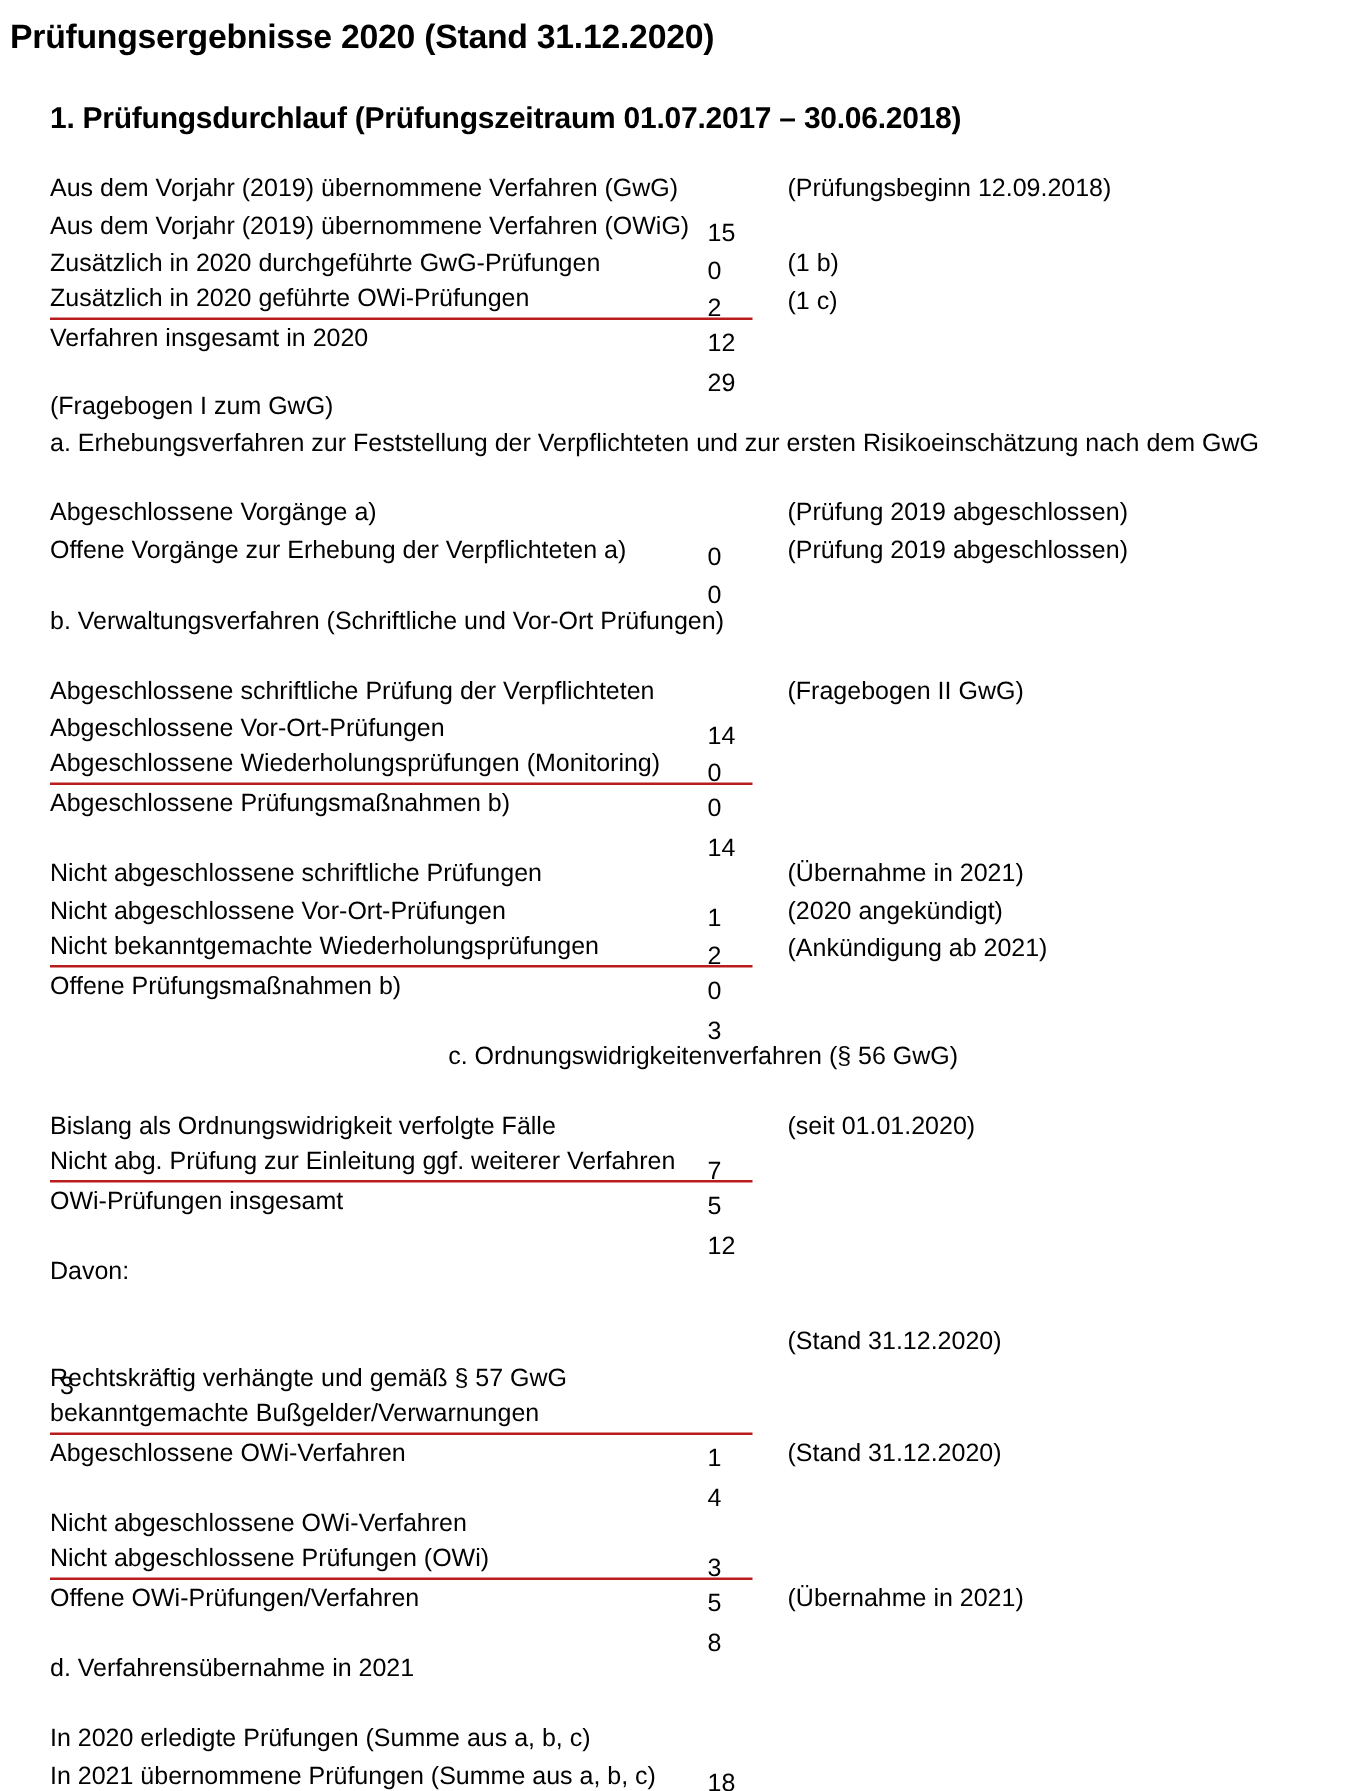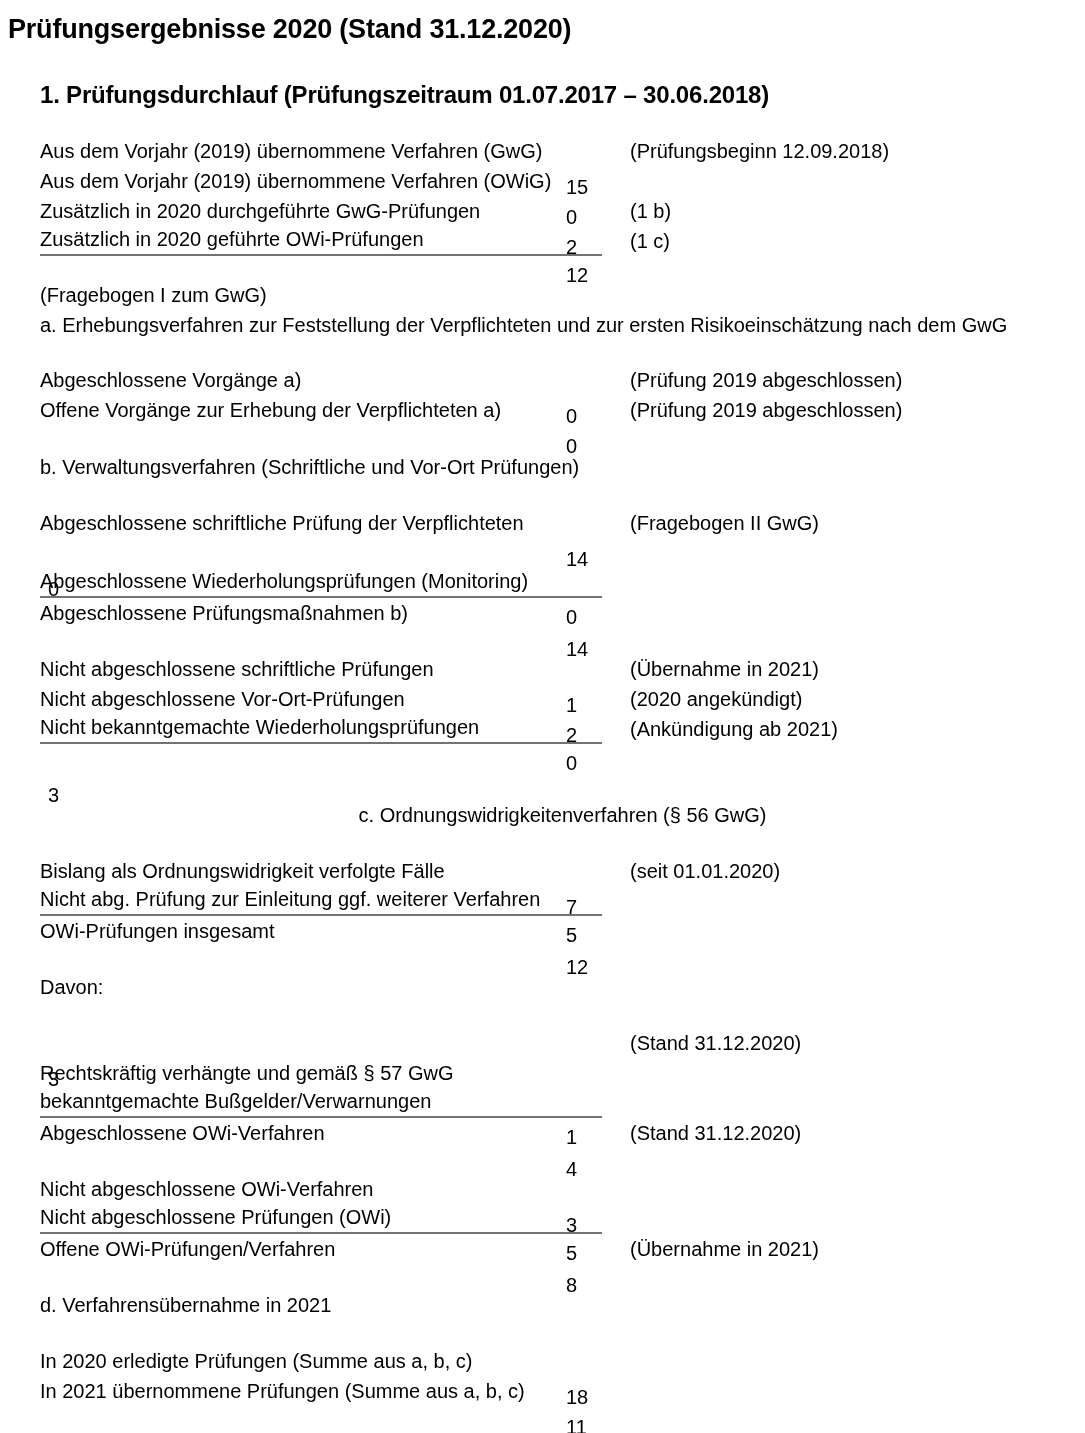--- a/index.html
+++ b/index.html
@@ -48,21 +48,21 @@
   }
   .row-main {
     display: flex;
     justify-content: space-between;
     width: 562px;
     flex-shrink: 0;
     height: 30px;
     box-sizing: border-box;
   }
   .row-main.ul {
-    border-bottom: 2px solid #737373;
+    border-bottom: 2px solid #b91c1c;
     line-height: 27px;
   }
   .label {
     white-space: nowrap;
   }
   .value {
     min-width: 36px;
     text-align: left;
     flex-shrink: 0;
     padding-left: 8px;
@@ -118,20 +118,26 @@
         </div>
         <span class="note">(1 b)</span>
       </div>
       <div class="row">
         <div class="row-main ul">
           <span class="label">Zusätzlich in 2020 geführte OWi-Prüfungen</span>
           <span class="value">12</span>
         </div>
         <span class="note">(1 c)</span>
       </div>
+      <div class="row">
+        <div class="row-main">
+          <span class="label">Verfahren insgesamt in 2020</span>
+          <span class="value">29</span>
+        </div>
+      </div>
     </div>
 
   <div class="shead two-line" id="sec-a-heading">
     <div>(Fragebogen I zum GwG)</div>
     <div>a. Erhebungsverfahren zur Feststellung der Verpflichteten und zur ersten Risikoeinschätzung nach dem GwG</div>
   </div>
 
   <div class="rows" id="rows-a">
       <div class="row">
         <div class="row-main">
@@ -154,20 +160,21 @@
   <div class="rows" id="rows-b1">
       <div class="row">
         <div class="row-main">
           <span class="label">Abgeschlossene schriftliche Prüfung der Verpflichteten</span>
           <span class="value">14</span>
         </div>
         <span class="note">(Fragebogen II GwG)</span>
       </div>
       <div class="row">
         <div class="row-main">
+          <span class="label">Abgeschlossene Vor-Ort-Prüfungen</span>
           <span class="value">0</span>
         </div>
       </div>
       <div class="row">
         <div class="row-main ul">
           <span class="label">Abgeschlossene Wiederholungsprüfungen (Monitoring)</span>
           <span class="value">0</span>
         </div>
       </div>
       <div class="row">
@@ -195,20 +202,21 @@
       </div>
       <div class="row">
         <div class="row-main ul">
           <span class="label">Nicht bekanntgemachte Wiederholungsprüfungen</span>
           <span class="value">0</span>
         </div>
         <span class="note">(Ankündigung ab 2021)</span>
       </div>
       <div class="row">
         <div class="row-main">
+          <span class="label">Offene Prüfungsmaßnahmen b)</span>
           <span class="value">3</span>
         </div>
       </div>
     </div>
 
   <div class="shead" id="sec-c-heading">c. Ordnungswidrigkeitenverfahren (§ 56 GwG)</div>
 
   <div class="rows" id="rows-c">
       <div class="row">
         <div class="row-main">

